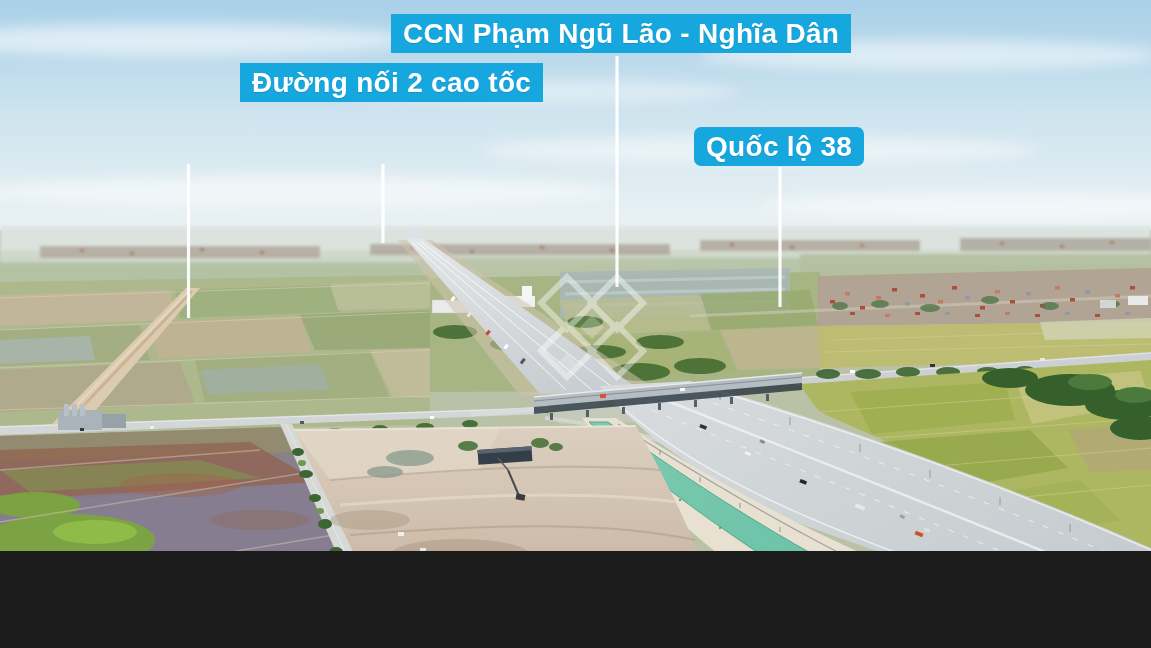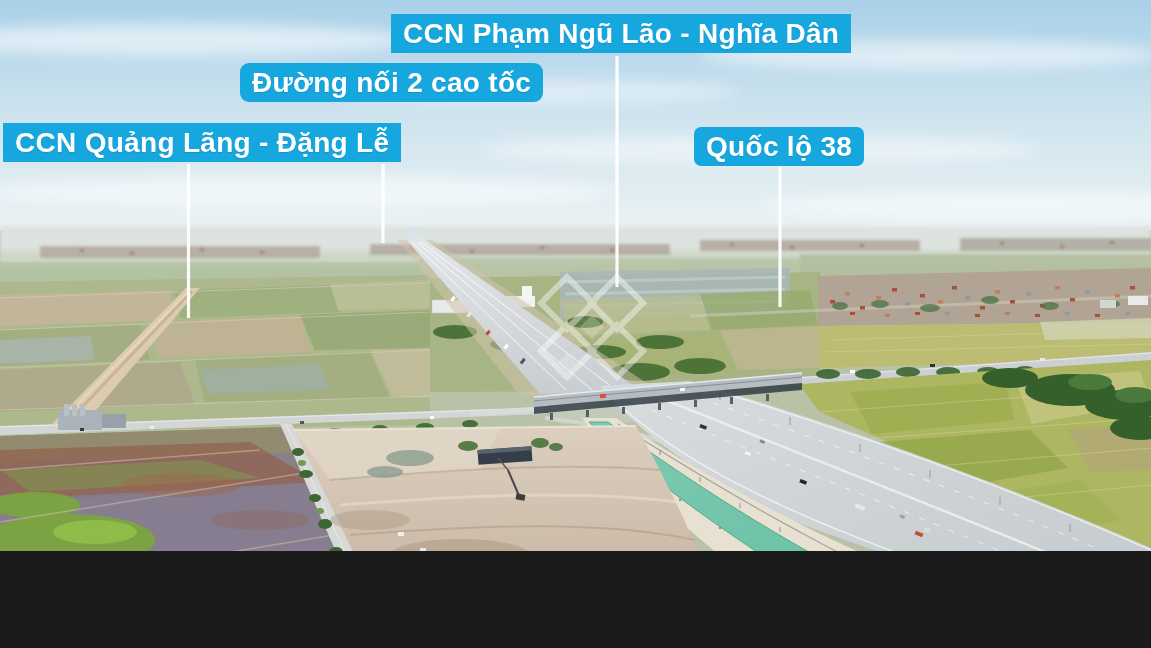--- a/index.html
+++ b/index.html
@@ -10,21 +10,21 @@
   .stage svg{position:absolute;inset:0;display:block;}
   .callout{
     position:absolute;
     font-weight:bold;font-size:28px;line-height:39px;
     padding:0 12px;white-space:nowrap;
     color:#fff;background:#17a7df;
     letter-spacing:.3px;
     text-shadow:0 1px 1px rgba(0,40,70,.15);
   }
   .callout-1{left:391px;top:14px;}
-  .callout-2{left:240px;top:63px;border-radius:9px;}
+  .callout-2{left:240px;top:63px;}
   .callout-3{left:3px;top:123px;}
   .callout-4{left:694px;top:127px;border-radius:7px;}
 </style>
 </head>
 <body>
 
 <div class="stage">
 
 <svg viewBox="0 0 1151 648" width="1151" height="648">
   <defs>
@@ -456,15 +456,14 @@
   <g stroke="#ffffff" stroke-width="3.2" opacity=".95">
     <line x1="188.5" y1="164" x2="188.5" y2="318" stroke="#ffffff"></line>
     <line x1="383" y1="164" x2="383" y2="243" stroke="#ffffff"></line>
     <line x1="617" y1="56" x2="617" y2="287" stroke="#ffffff"></line>
     <line x1="780" y1="167" x2="780" y2="307" stroke="#ffffff"></line>
   </g>
 </svg>
 
   <div class="callout callout-1" style="background: rgb(23, 167, 223); color: rgb(255, 255, 255);">CCN Phạm Ngũ Lão - Nghĩa Dân</div>
   <div class="callout callout-2" style="background: rgb(23, 167, 223); color: rgb(255, 255, 255);">Đường nối 2 cao tốc</div>
-  <div class="callout callout-3" style="background: rgb(23, 167, 223); color: rgb(255, 255, 255);">CCN Quảng Lãng - Đặng Lễ</div>
   <div class="callout callout-4" style="background: rgb(23, 167, 223); color: rgb(255, 255, 255);">Quốc lộ 38</div>
 </div>
 
 </body></html>

